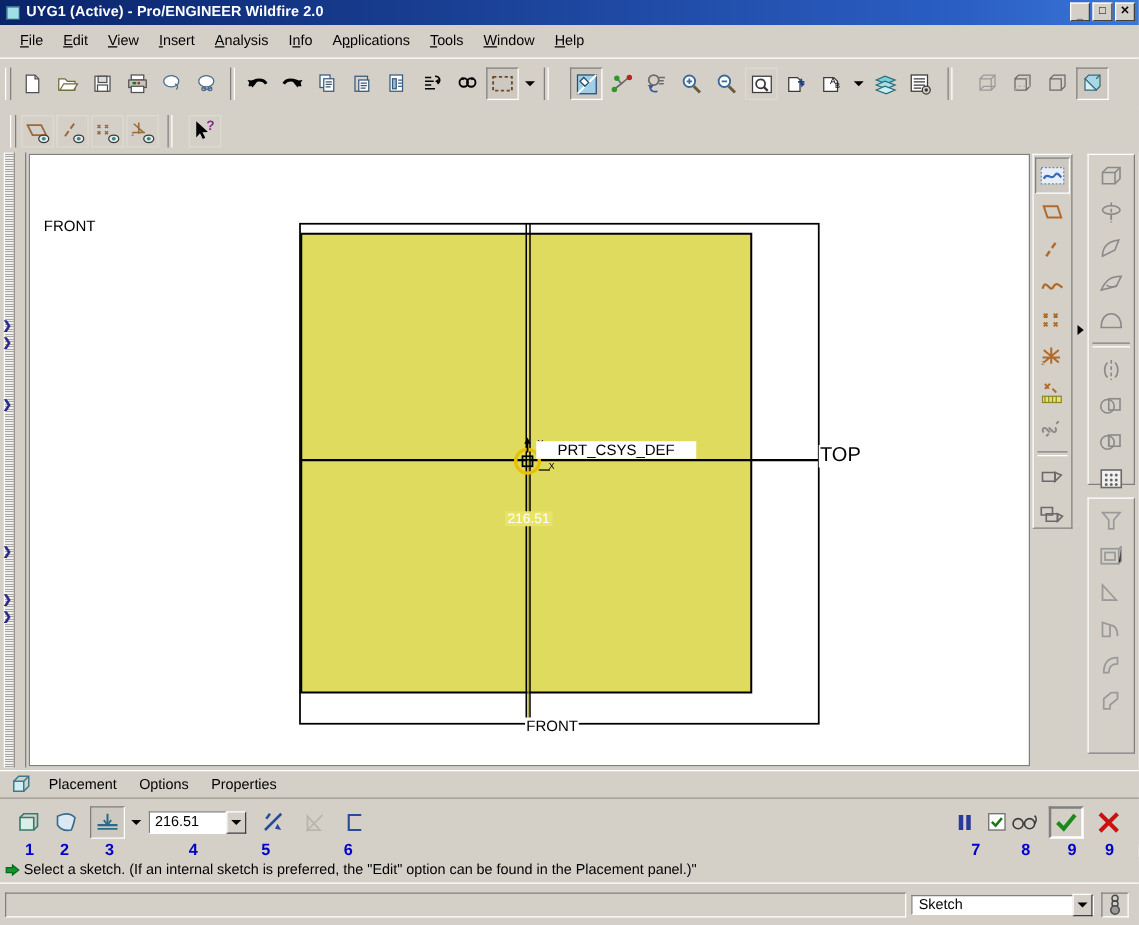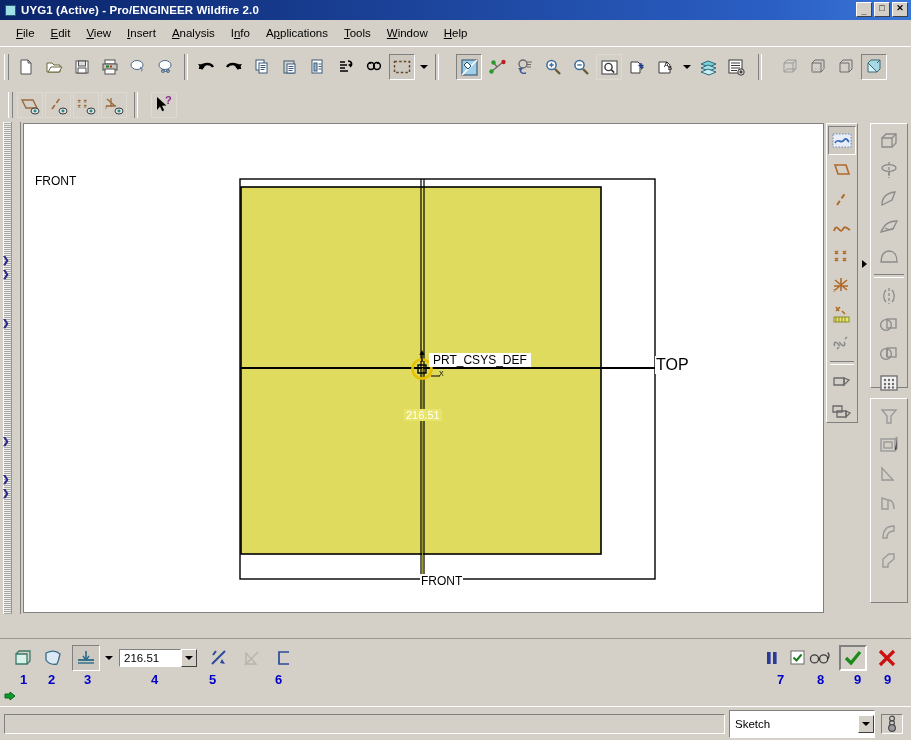--- a/index.html
+++ b/index.html
@@ -171,21 +171,21 @@
   .statusbar{
     position:absolute;left:0;top:706px;width:911px;height:34px;
     background:#d4d0c8;border-top:1px solid #fff;box-sizing:border-box;
     display:flex;align-items:center;
   }
   .status-sunken{
     height:20px;border:1px solid;border-color:#808080 #ffffff #ffffff #808080;
     box-sizing:border-box;background:#d4d0c8;
   }
   .filter-combo{
-    width:146px;height:28px;background:#fff;border:1px solid;
+    width:146px;height:16px;background:#fff;border:1px solid;
     border-color:#808080 #ffffff #ffffff #808080;box-sizing:border-box;
     display:flex;align-items:center;gap:32px;
   }
   .filter-combo .fc-text{flex:1;padding-left:5px;font-size:11.5px;}
 </style>
 </head>
 <body>
 
 <div id="app">
 
@@ -521,21 +521,21 @@
           <path d="M398 226l-2.6 5h5.2z" fill="#000000"></path>
           <line x1="407" y1="252" x2="416" y2="252" stroke="#000000" stroke-width="1"></line>
         </g>
       </svg>
 
       <div style="position:absolute;left:10px;top:50px;font-size:12px;font-family:'Liberation Sans',sans-serif;color:#000;background:#fff;padding:0 1px;">FRONT</div>
       <div style="position:absolute;left:631px;top:232px;font-size:16px;font-family:'Liberation Sans',sans-serif;color:#000;background:#fff;padding:0 1px;">TOP</div>
       <div style="position:absolute;left:396px;top:450px;font-size:12px;font-family:'Liberation Sans',sans-serif;color:#000;background:#fff;padding:0 1px;">FRONT</div>
       <div style="position:absolute;left:406px;top:228px;font-size:7px;font-family:'Liberation Sans',sans-serif;color:#000;">Y</div>
       <div style="position:absolute;left:415px;top:246px;font-size:7px;font-family:'Liberation Sans',sans-serif;color:#000;">X</div>
-      <div style="position:absolute;left:405px;top:229px;font-size:12px;font-family:'Liberation Sans',sans-serif;color:#000;background:#fff;padding:0 4px;white-space:nowrap;">PRT_CSYS_DEF</div>
+      <div style="position:absolute;left:405px;top:229px;font-size:12px;font-family:'Liberation Sans',sans-serif;color:#000;background:#fff;padding:0 17px;white-space:nowrap;">PRT_CSYS_DEF</div>
       <div style="position:absolute;left:380px;top:285px;font-size:11px;font-family:'Liberation Sans',sans-serif;color:#ffffff;background:#e8e46a;padding:0 2px;white-space:nowrap;">216.51</div>
     </div>
   </div>
 
   <div class="rightcol" id="rcol1">
     <div class="rbox" style="height:300px;position:relative;">
       <div class="rbtn pressed">
         <svg width="22" height="20" viewBox="0 0 22 20">
             <rect x="2" y="3" width="18" height="13" fill="#e8eef8" stroke="#6a8ab0" stroke-dasharray="1.5 1.5"></rect>
             <path d="M4 12c3-6 6 2 9-3 2-3 4 1 5 2" fill="none" stroke="#3a6ab8" stroke-width="1.8"></path>
@@ -708,20 +708,32 @@
           </svg>
       </div>
       <div class="rbtn">
         <svg width="22" height="20" viewBox="0 0 22 20">
             <path d="M5 16V8l6-5h5v5l-6 5v3z" fill="none" stroke="#9a9a9a" stroke-width="1.4"></path>
           </svg>
       </div>
     </div>
   </div>
 
+  <div class="dash-tabs">
+    <div style="width:24px;display:flex;align-items:center;justify-content:center;margin-left:6px;">
+      <svg width="20" height="18" viewBox="0 0 20 18">
+          <path d="M3 6h8v8H3z" fill="#cfeef4" stroke="#3a7a8a" stroke-width="1.2"></path>
+          <path d="M3 6l4-4h8v8l-4 4" fill="none" stroke="#3a7a8a" stroke-width="1.2"></path>
+          <path d="M11 6l4-4" stroke="#3a7a8a" stroke-width="1.2"></path>
+        </svg>
+    </div>
+    <div class="dtab">Placement</div>
+    <div class="dtab">Options</div>
+    <div class="dtab">Properties</div>
+  </div>
 
   <div class="dashbar">
     <div style="width:8px;"></div>
     <div class="dbtn framed">
       <svg width="20" height="18" viewBox="0 0 20 18">
           <path d="M3 5h11v10H3z" fill="#d8f0e8" stroke="#3a7a6a" stroke-width="1.3"></path>
           <path d="M3 5l3-3h11v10l-3 3" fill="none" stroke="#3a7a6a" stroke-width="1.3"></path>
         </svg>
     </div>
     <div class="dbtn framed">
@@ -811,20 +823,21 @@
   <div class="callout" style="left:817px;top:672px;">8</div>
   <div class="callout" style="left:854px;top:672px;">9</div>
   <div class="callout" style="left:884px;top:672px;">9</div>
 
   <div class="msgline">
     <div style="width:14px;display:flex;align-items:center;justify-content:center;margin-left:3px;">
       <svg width="12" height="12" viewBox="0 0 12 12">
           <path d="M1 4h5V2l5 4-5 4V8H1z" fill="#0a9a2a" stroke="#066a1a"></path>
         </svg>
     </div>
+    <div class="msgtext">Select a sketch. (If an internal sketch is preferred, the "Edit" option can be found in the Placement panel.)"</div>
   </div>
 
   <div class="statusbar">
     <div class="status-sunken" style="flex:1;margin-left:4px;margin-right:4px;"></div>
     <div class="filter-combo" style="margin-right:6px;">
       <div class="fc-text">Sketch</div>
       <div class="combo-btn">
           <div class="caret"></div>
         </div>
     </div>

